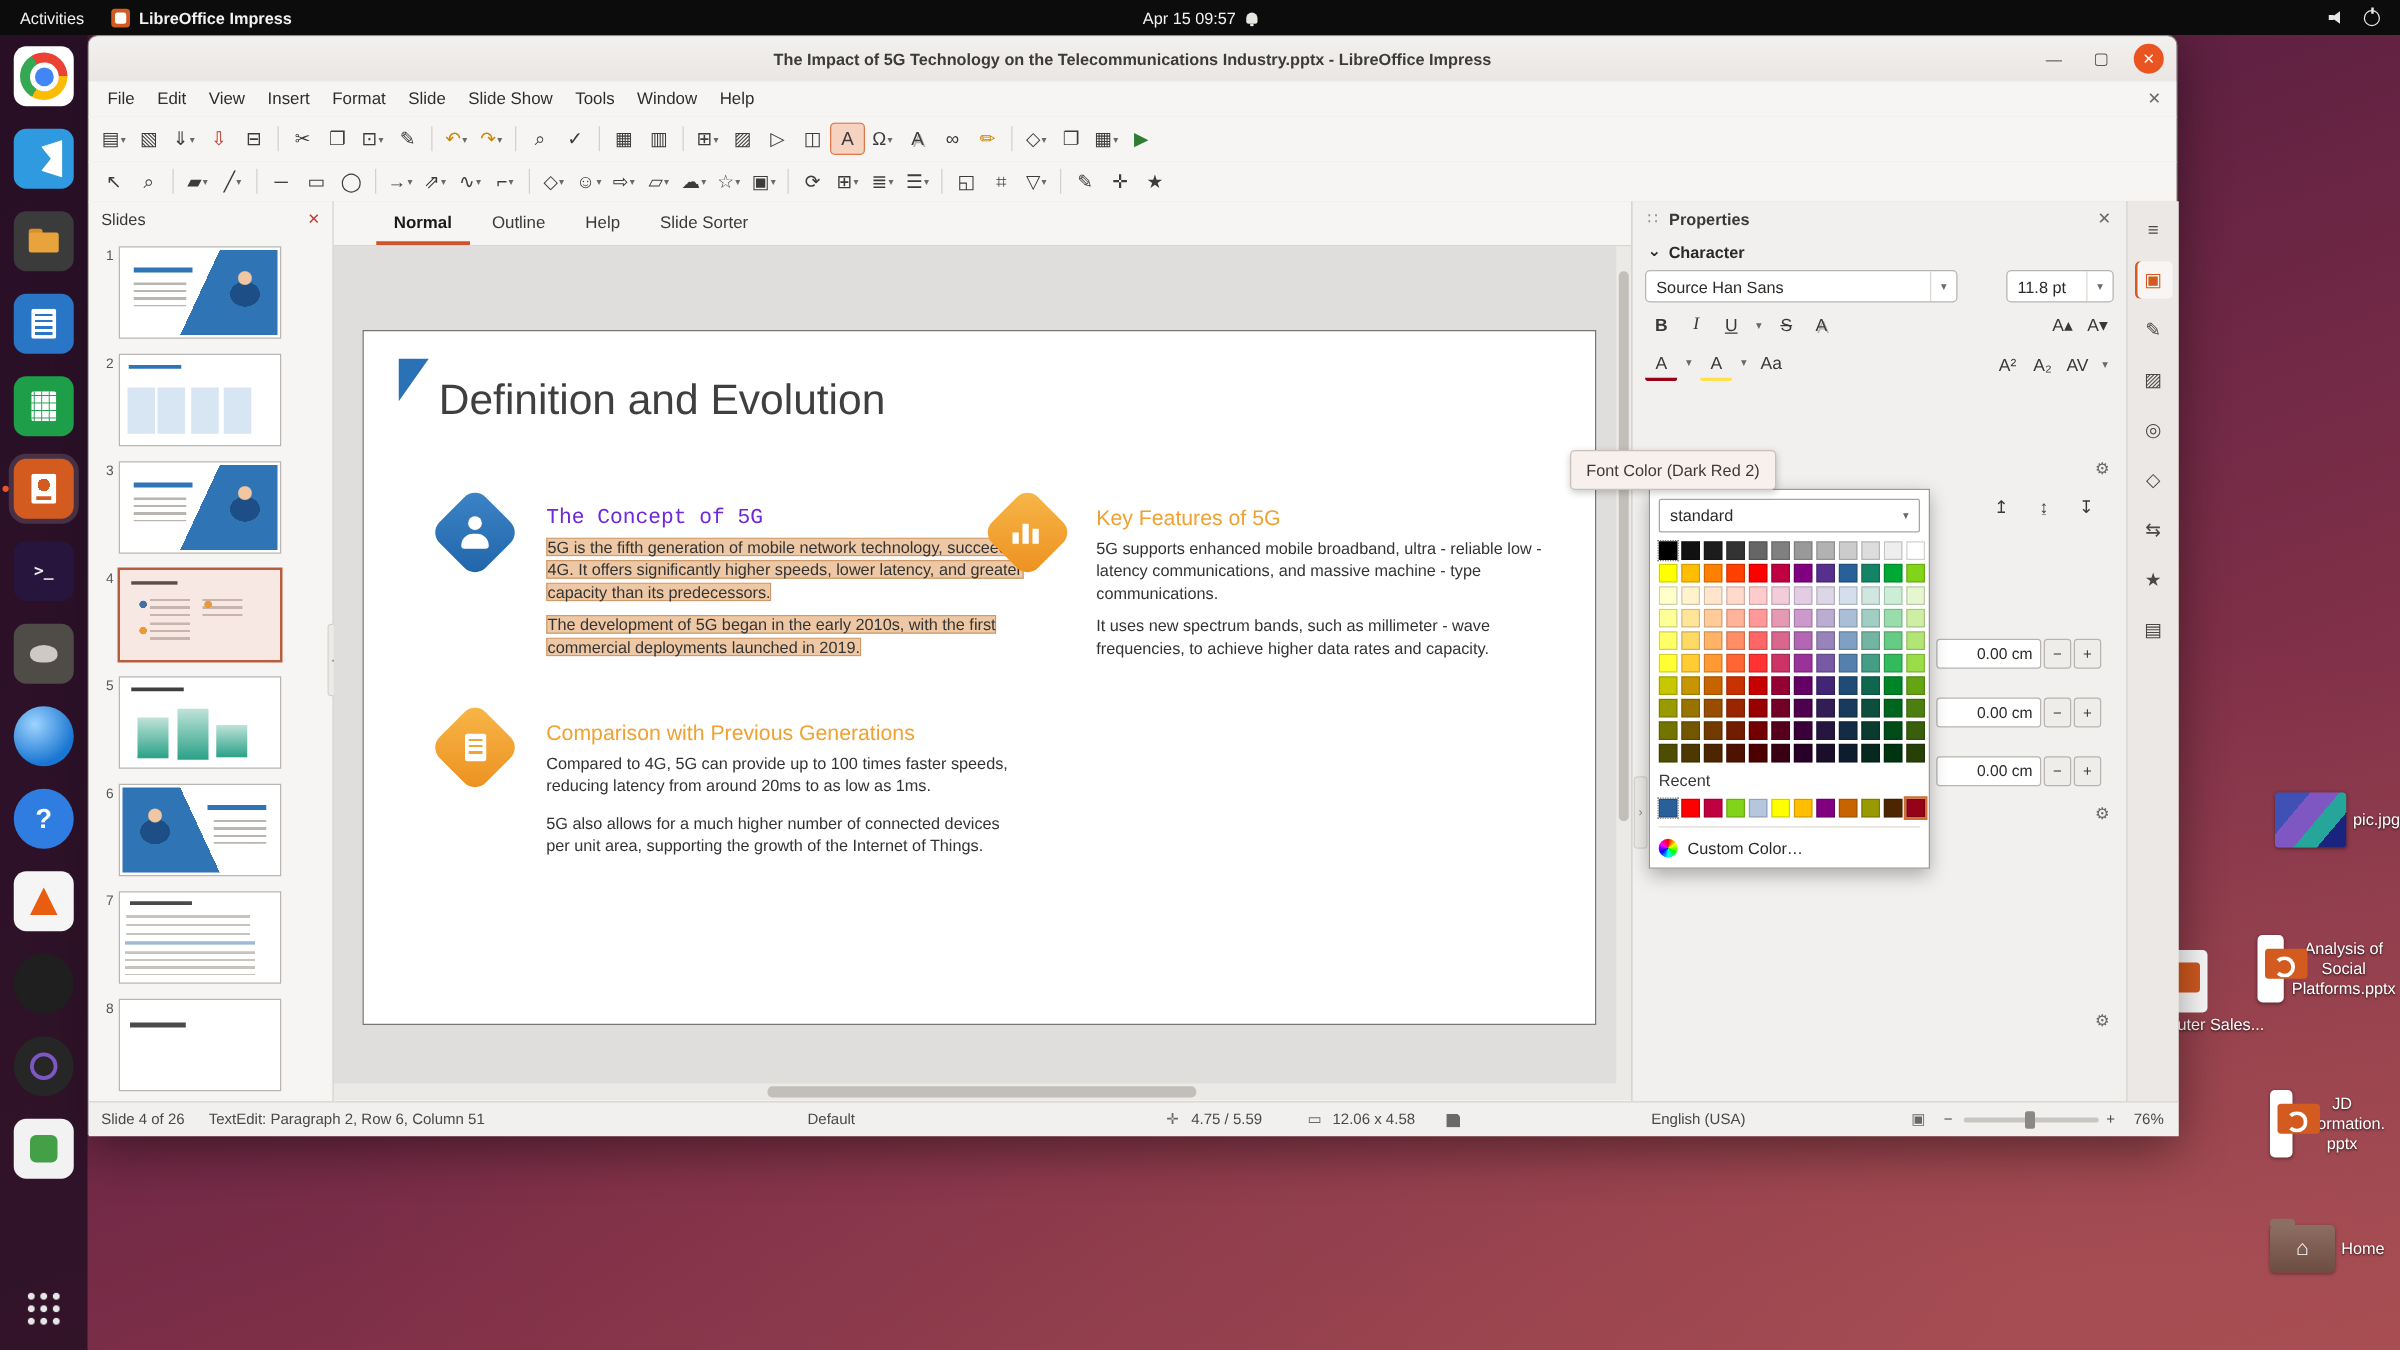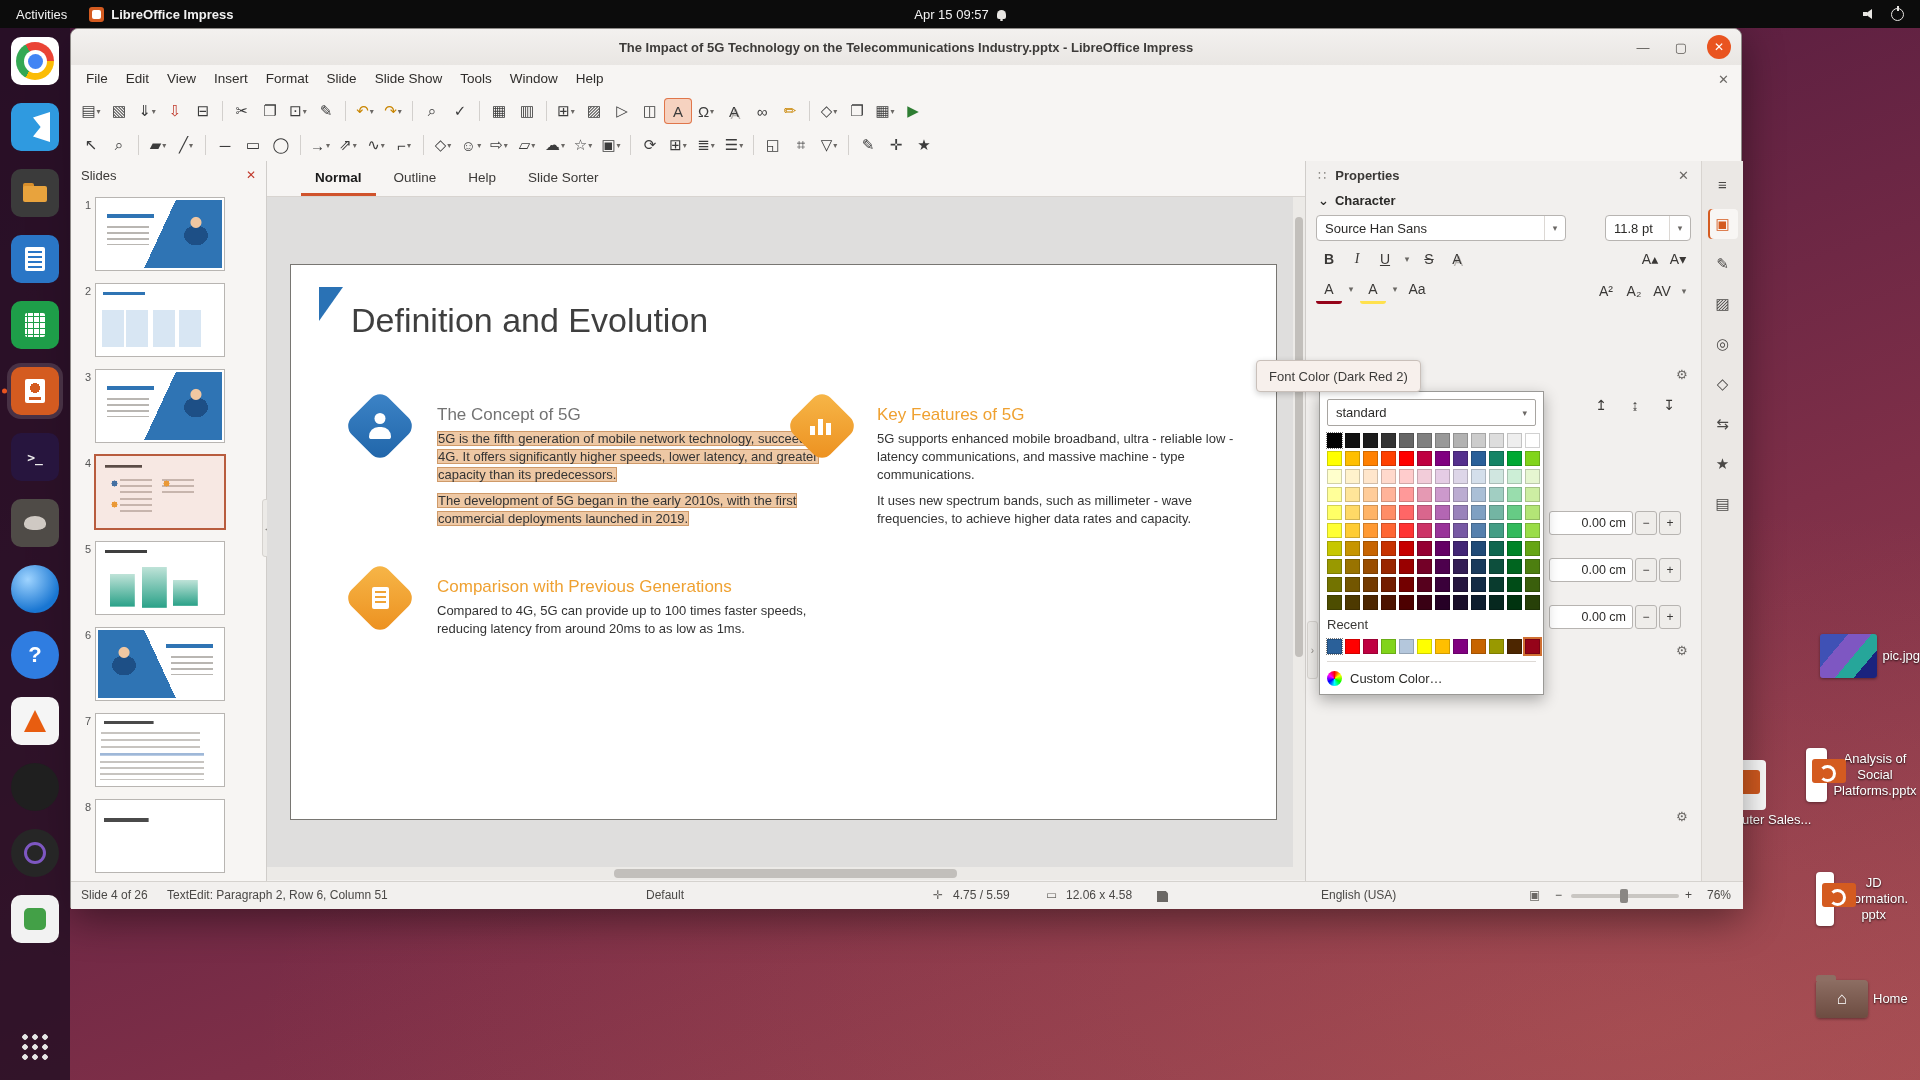--- a/index.html
+++ b/index.html
@@ -184,21 +184,21 @@
   .ico-person{width:30px;height:30px;position:relative;}
   .ico-person::before{content:"";position:absolute;left:50%;top:2px;transform:translateX(-50%);width:11px;height:11px;border-radius:50%;background:#fff;}
   .ico-person::after{content:"";position:absolute;left:50%;bottom:2px;transform:translateX(-50%);width:22px;height:12px;border-radius:11px 11px 3px 3px;background:#fff;}
   .ico-chart{width:24px;height:18px;background-image:linear-gradient(#fff,#fff),linear-gradient(#fff,#fff),linear-gradient(#fff,#fff);
     background-size:5px 9px,5px 16px,5px 12px;background-position:0 100%,8px 100%,16px 100%;background-repeat:no-repeat;}
   .ico-doc{width:17px;height:22px;background:#fff;border-radius:2px;position:relative;}
   .ico-doc::after{content:"";position:absolute;left:3px;top:4px;right:3px;height:13px;
     background:repeating-linear-gradient(#f0a437 0 2px,transparent 2px 5px);}
   .blk{position:absolute;}
   .bh{font-size:17px;margin:0 0 5px;font-weight:400;}
-  .bh.blue{color:#737373;} .bh.orange{color:#efa131;}
+  .bh.blue{color:#6d28d9;font-family:Liberation Mono, monospace;} .bh.orange{color:#efa131;}
   .bp{font-size:13px;line-height:18px;color:#333;margin:0 0 8px;}
   .hl{background:#eec8a4;box-shadow:inset 0 0 0 1px #cf9a69;box-decoration-break:clone;-webkit-box-decoration-break:clone;padding:0 1px;}
   
   #sidebar{position:absolute;left:1234px;top:0;width:396px;height:720px;background:#f2f0ee;border-left:1px solid #d0cdca;box-sizing:border-box;}
   #strip{position:absolute;left:1630px;top:0;width:42px;height:720px;background:#ebe8e5;border-left:1px solid #d8d4d0;box-sizing:border-box;
     display:flex;flex-direction:column;align-items:center;padding-top:8px;gap:10px;}
   .strip-i{width:30px;height:30px;display:flex;align-items:center;justify-content:center;font-size:15px;color:#4a4846;border-radius:4px;}
   .strip-i.active{color:#d45b20;background:#f8f6f4;box-shadow:inset 2px 0 0 #d45b20;}
   .sb-head{height:28px;display:flex;align-items:center;gap:8px;padding:0 12px;font-size:13px;color:#3a3836;}
   .sb-head .grip{color:#8f8c88;letter-spacing:1px;}
@@ -649,20 +649,21 @@
 
         <div class="dmd-wrap" style="left:56px;top:300px;">
           <div class="dmd orange"></div>
           <div class="dmd-ico">
               <span class="ico-doc"></span>
             </div>
         </div>
         <div class="blk" style="left:146px;top:312px;width:385px;">
           <div class="bh orange">Comparison with Previous Generations</div>
           <p class="bp" style="margin-bottom:12px;">Compared to 4G, 5G can provide up to 100 times faster speeds, reducing latency from around 20ms to as low as 1ms.</p>
+          <p class="bp">5G also allows for a much higher number of connected devices per unit area, supporting the growth of the Internet of Things.</p>
         </div>
       </div>
     </div>
     <div id="vscroll">
         <div class="vthumb"></div>
       </div>
     <div id="hscroll">
         <div class="hthumb"></div>
       </div>
 

